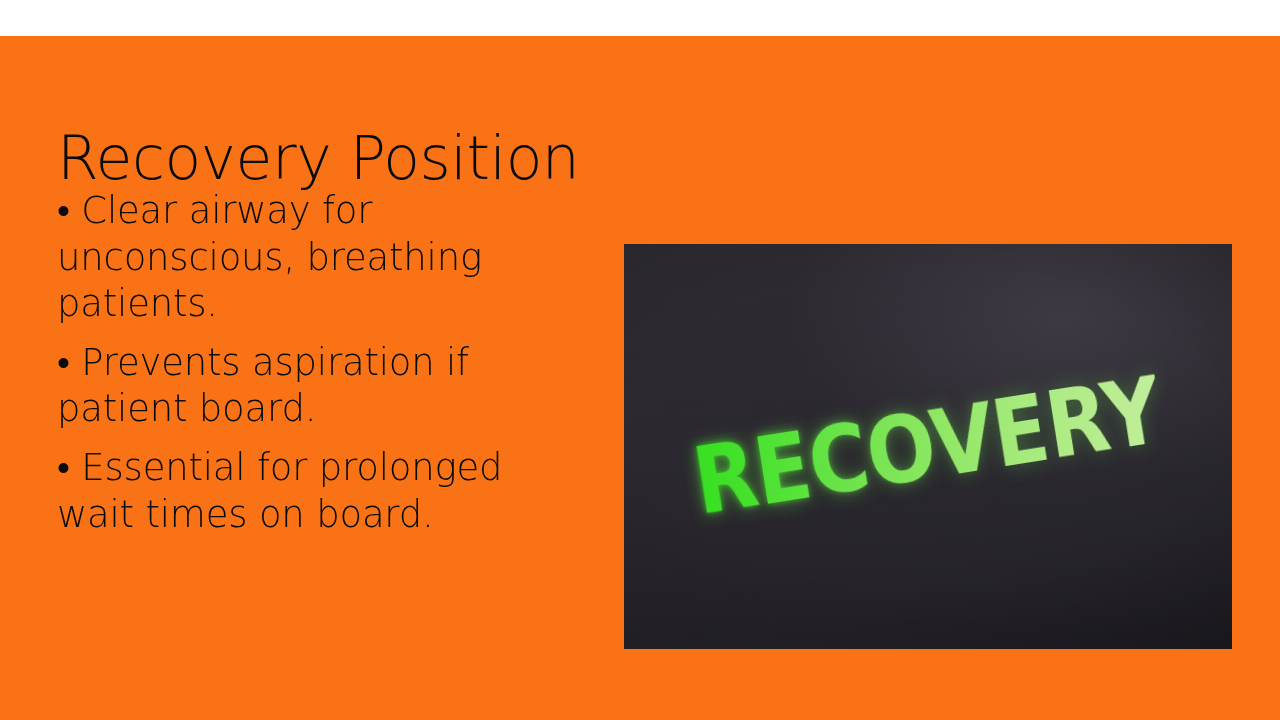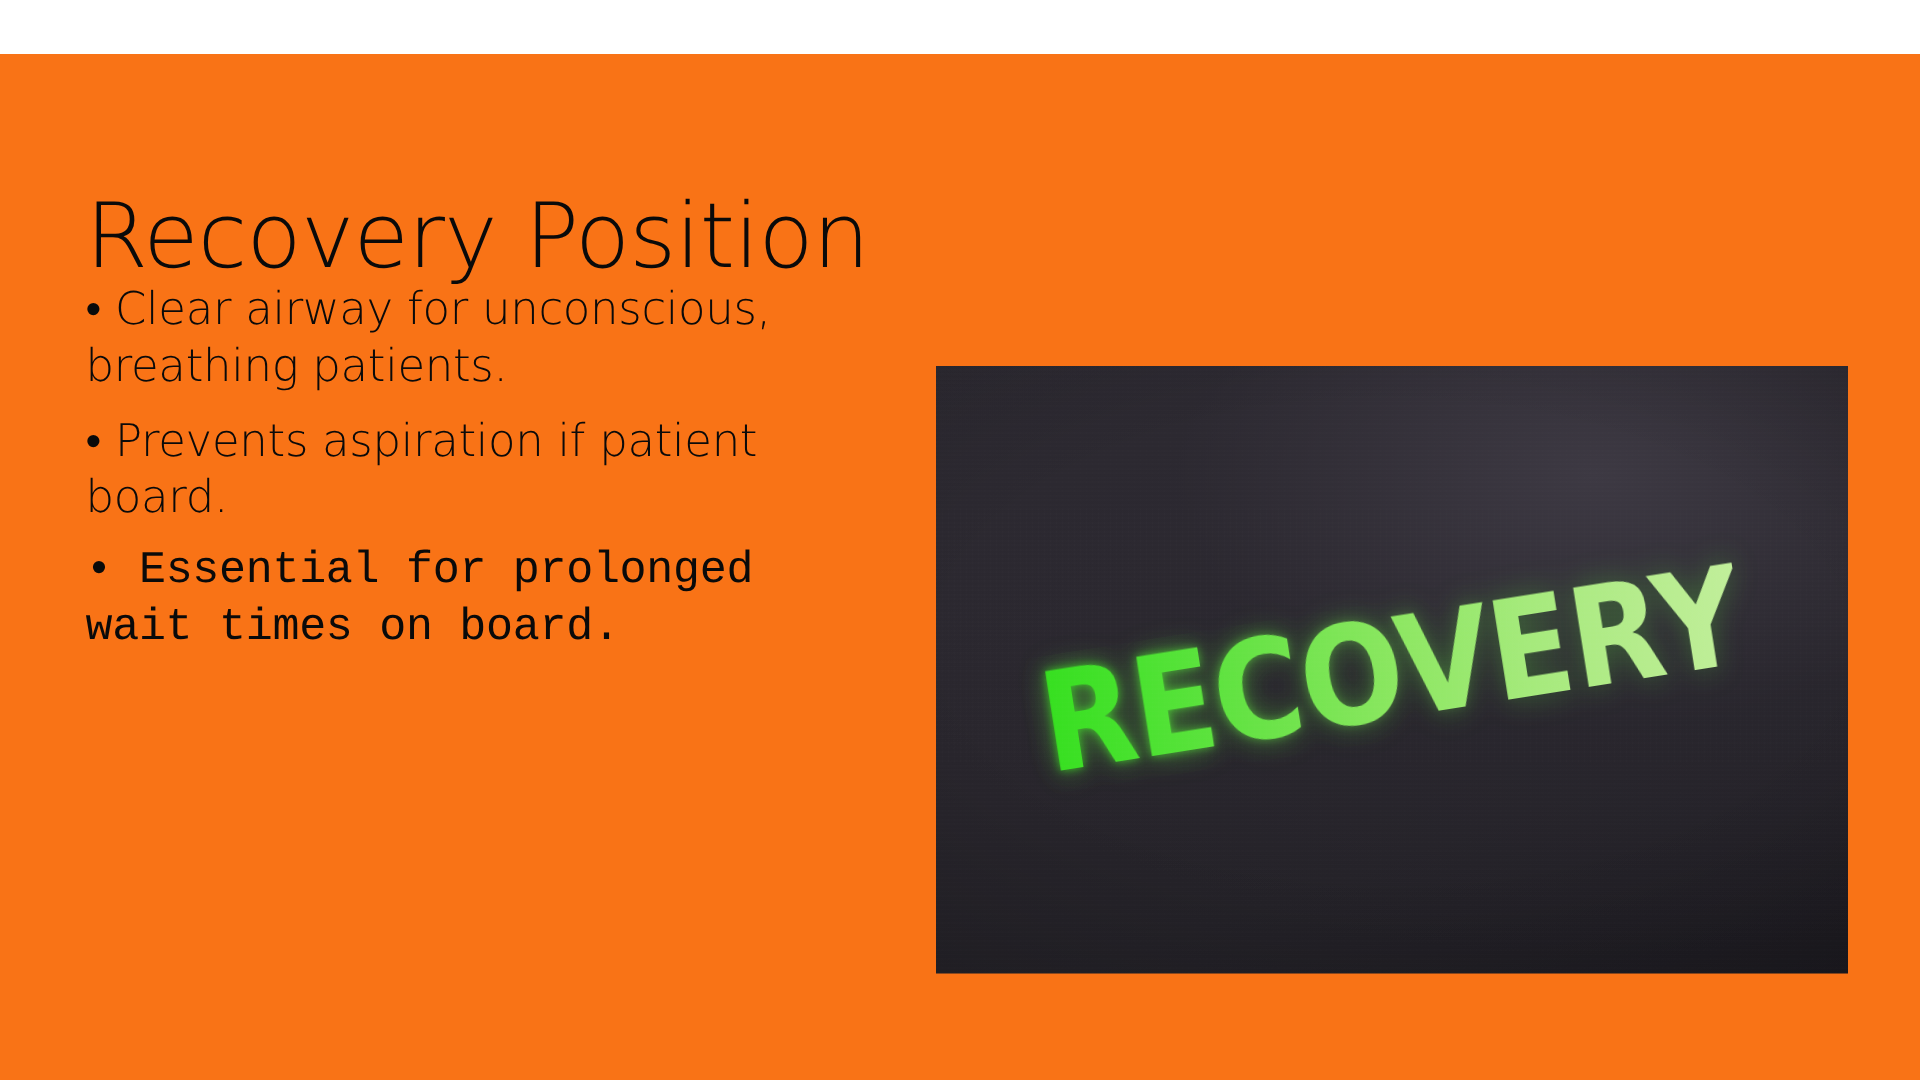--- a/index.html
+++ b/index.html
@@ -40,28 +40,28 @@
   
   .body-text {
     position: absolute;
     left: 57px;
     top: 152px;
     width: 492px;
   }
 
   .bullet-item {
     font-family: "DejaVu Sans", sans-serif;
-    font-size: 30px;
+    font-size: 37px;
     font-weight: 300;
     line-height: 1.26;
     color: #0a0a0a;
     margin: 0 0 12px 0;
     letter-spacing: -0.2px;
   }
-  .bullet-item:last-child { margin-bottom: 0; font-family: Liberation Mono, monospace; }
+  .bullet-item:last-child { margin-bottom: 0; }
 
   .bullet-dot {
     display: inline;
   }
 
   
   .photo {
     position: absolute;
     left: 624px;
     top: 208px;

